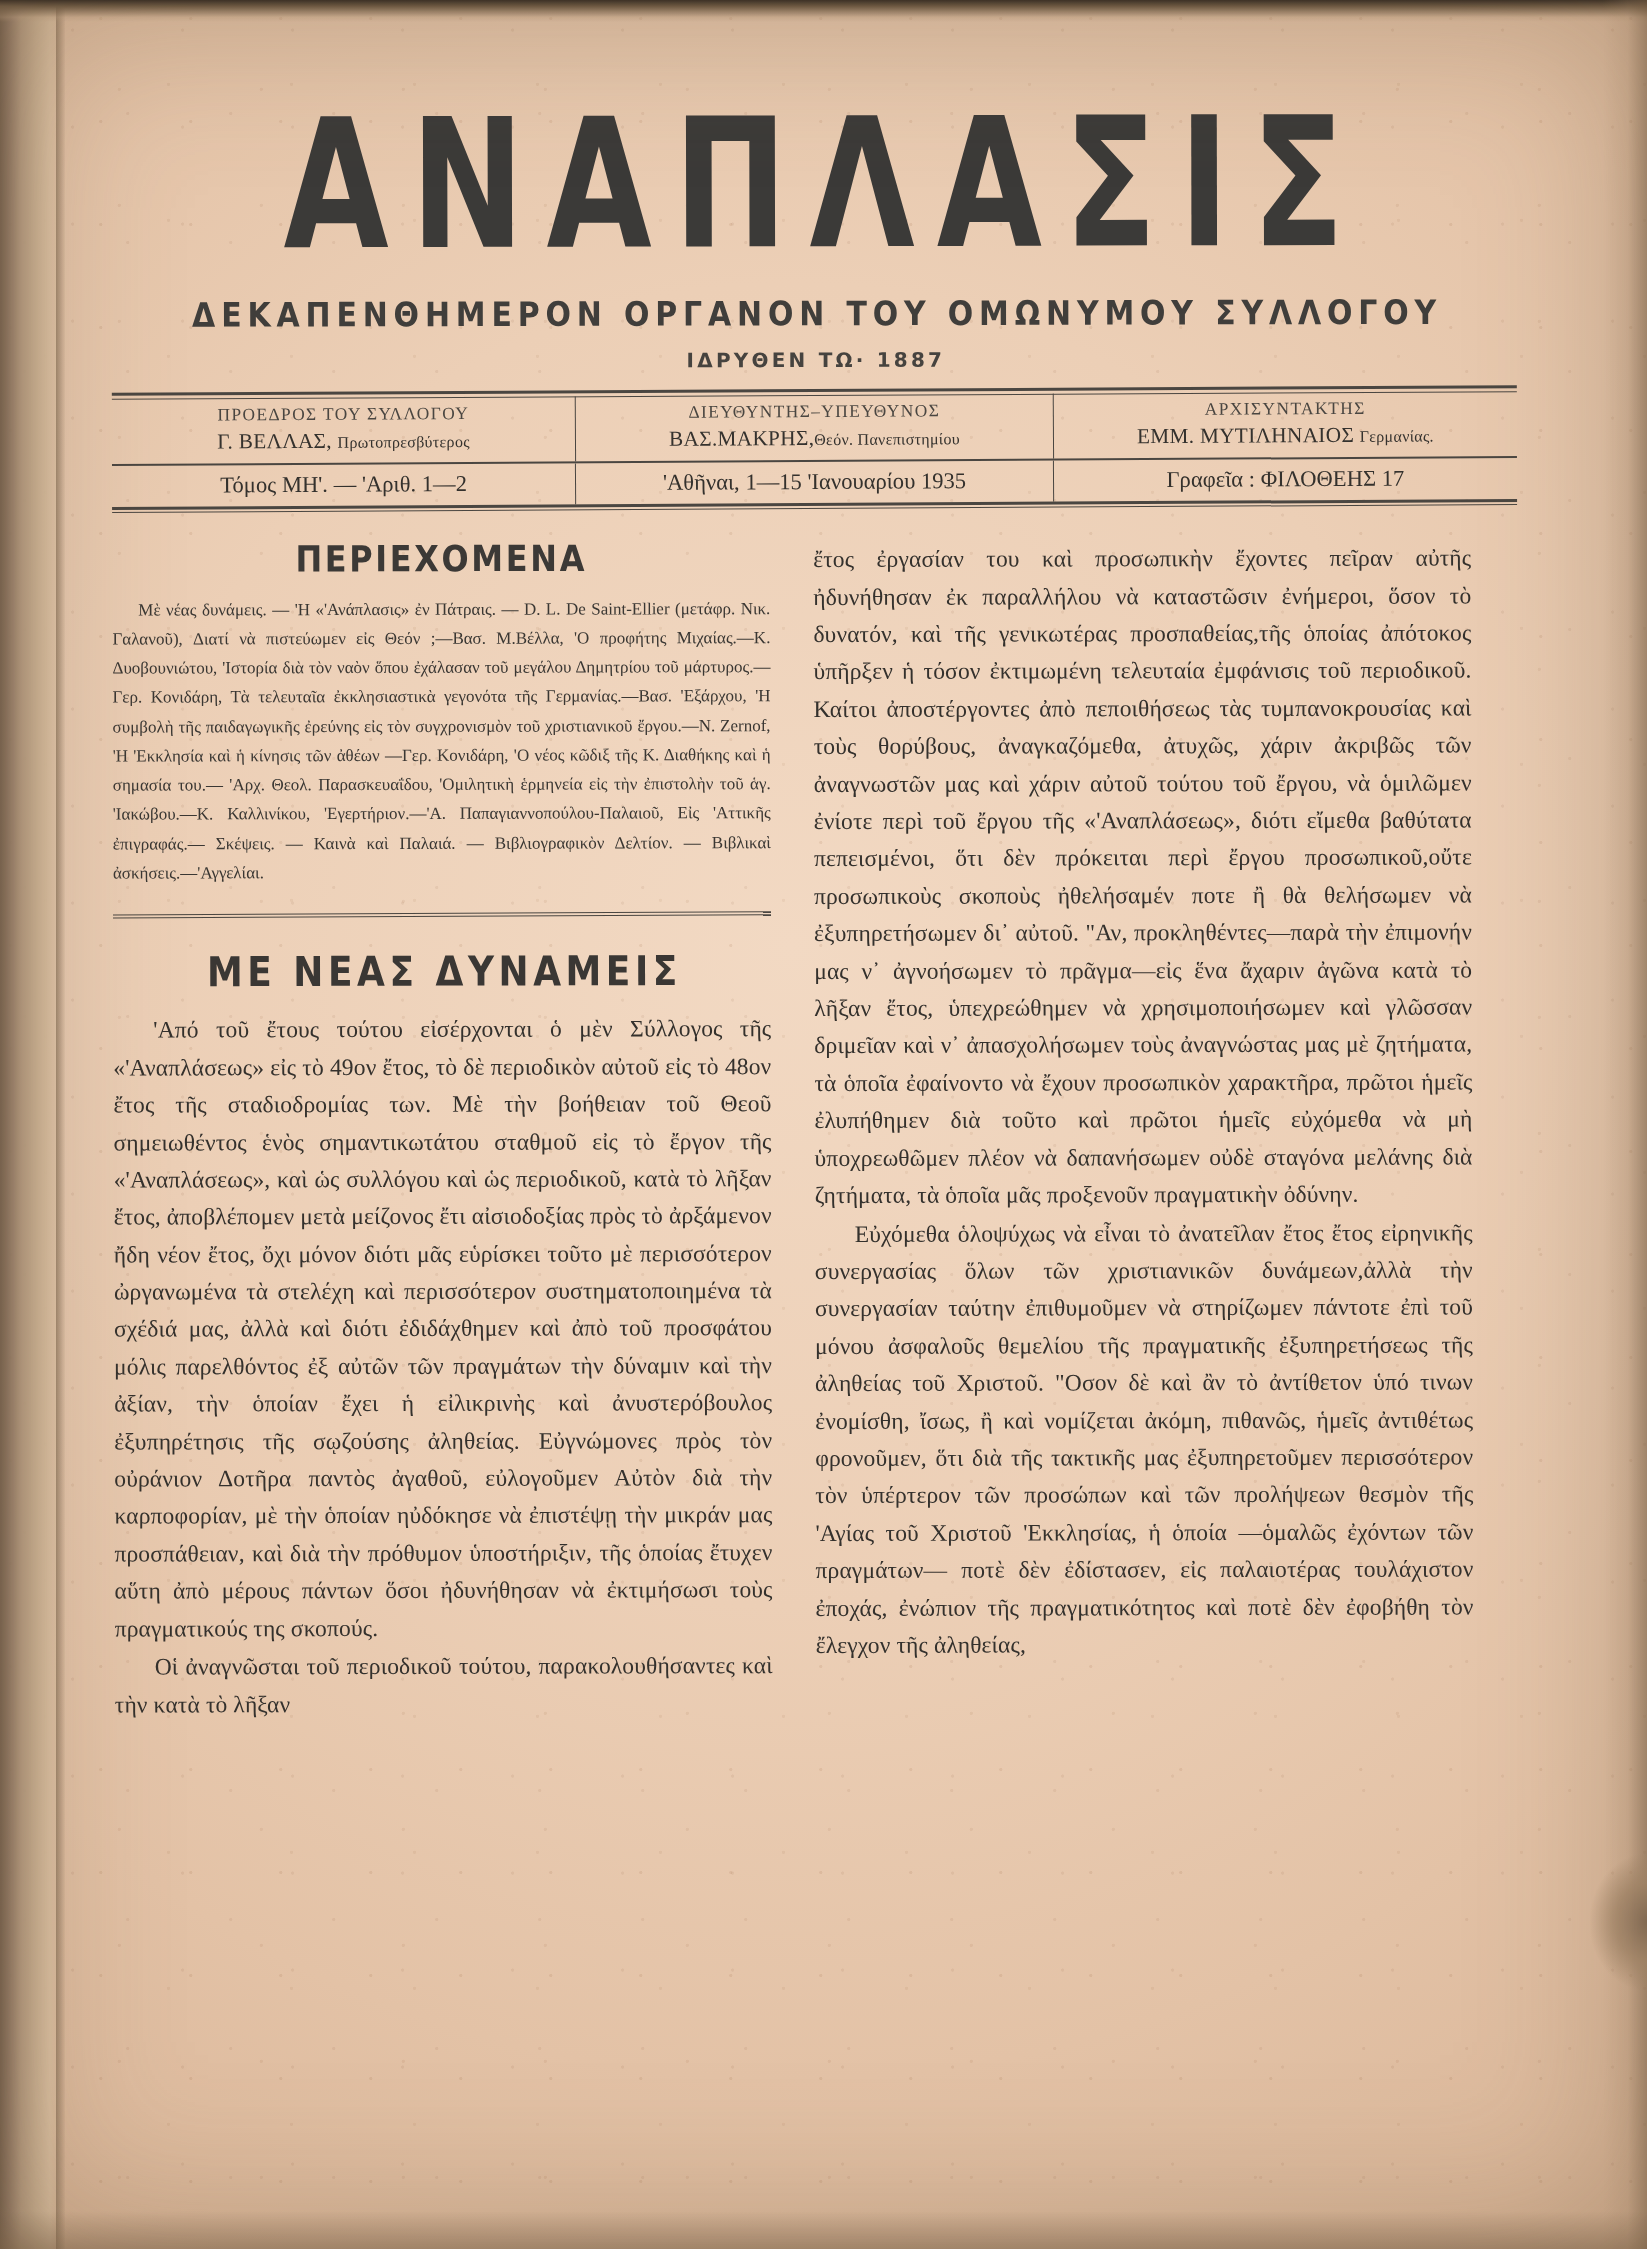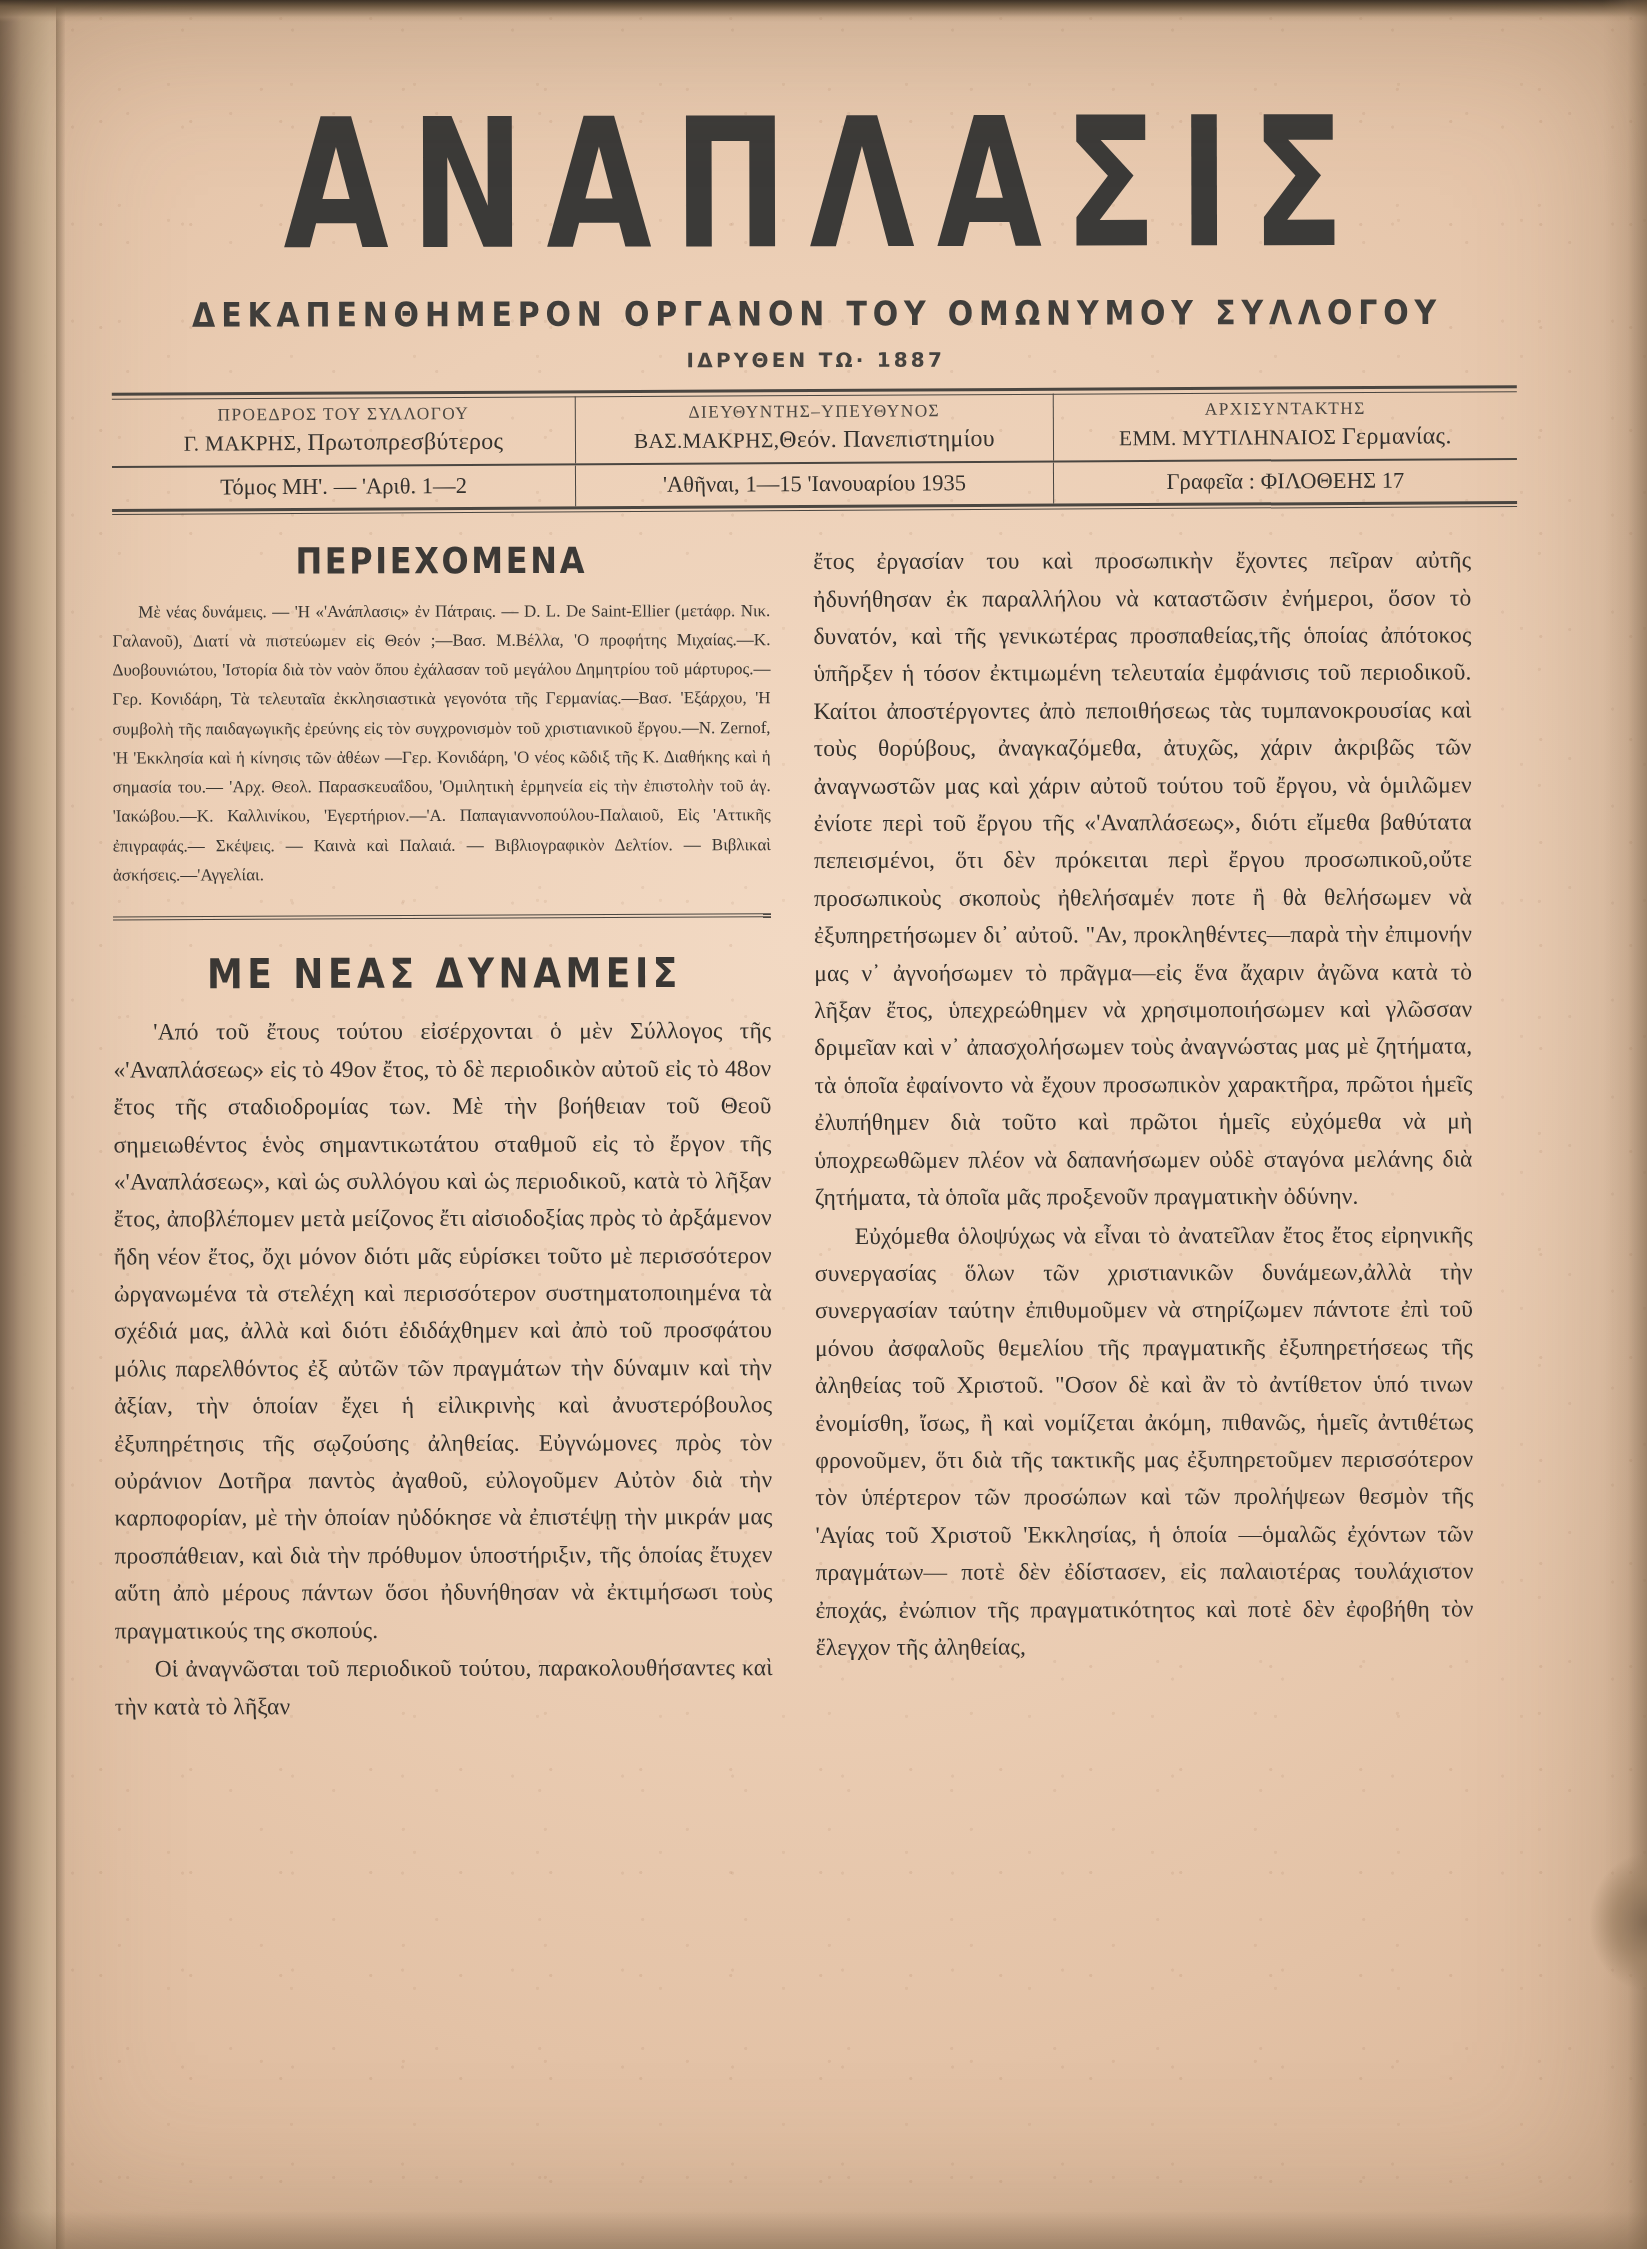--- a/index.html
+++ b/index.html
@@ -131,21 +131,21 @@
     color:#4a4641;
     margin-bottom:4.5px;
   }
   .ed-name{
     display:block;
     font-family:"Liberation Serif","DejaVu Serif",serif;
     font-size:21.3px;
     letter-spacing:0.3px;
     color:#35322e;
   }
-  .ed-name .small{font-size:24px;}
+  .ed-name .small{font-size:16px;}
   .rule-mid{
     border-top:2.6px solid #4a4641;
     height:0;
     transform:rotate(-.2deg);
   }
   .ed-issue td{
     font-family:"Liberation Serif","DejaVu Serif",serif;
     font-size:22.6px;
     padding:7.1px 5.2px 7.8px 5.2px;
     color:#34312d;
@@ -241,21 +241,21 @@
       <div class="masthead-founded">ΙΔΡΥΘΕΝ ΤΩ· 1887</div>
     </div>
 
     <div class="rule-double"></div>
 
     <table class="ed-table">
       <tbody>
           <tr>
         <td style="width:33%">
           <span class="ed-role">ΠΡΟΕΔΡΟΣ ΤΟΥ ΣΥΛΛΟΓΟΥ</span>
-          <span class="ed-name"><span>Γ. ΜΑΚΡΗΣ,</span>
+          <span class="ed-name"><span>Γ. ΒΕΛΛΑΣ,</span>
             <span class="small">Πρωτοπρεσβύτερος</span></span>
         </td>
         <td class="sep" style="width:34%">
           <span class="ed-role">ΔΙΕΥΘΥΝΤΗΣ–ΥΠΕΥΘΥΝΟΣ</span>
           <span class="ed-name"><span>ΒΑΣ.ΜΑΚΡΗΣ,</span><span class="small">Θεόν. Πανεπιστημίου</span></span>
         </td>
         <td class="sep" style="width:33%">
           <span class="ed-role">ΑΡΧΙΣΥΝΤΑΚΤΗΣ</span>
           <span class="ed-name"><span>ΕΜΜ. ΜΥΤΙΛΗΝΑΙΟΣ</span>
             <span class="small">Γερμανίας.</span></span>

